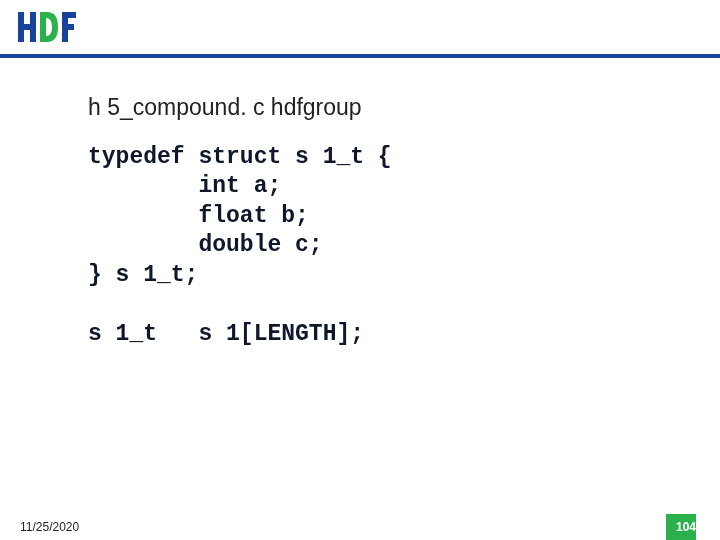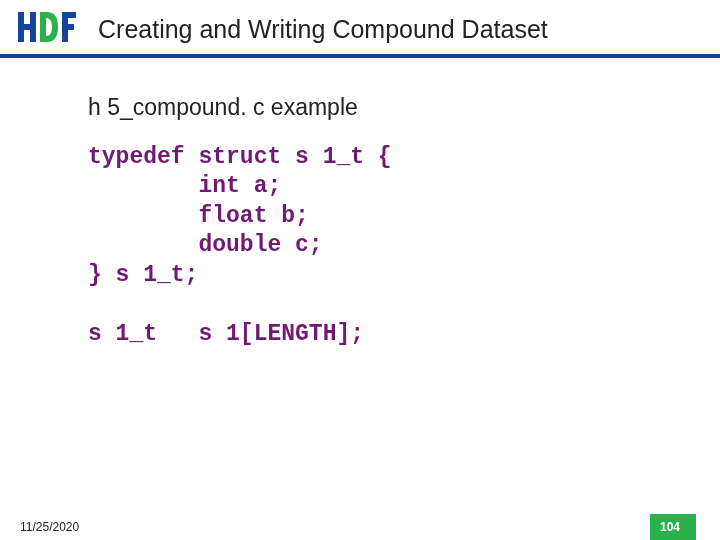--- a/index.html
+++ b/index.html
@@ -4,24 +4,24 @@
 <style>
   * { margin: 0; padding: 0; box-sizing: border-box; }
   html, body { width: 720px; height: 540px; font-family: Arial, Helvetica, sans-serif; background: #fff; overflow: hidden; }
   .slide { position: relative; width: 720px; height: 540px; }
   .header { display: flex; align-items: center; padding: 10px 18px 6px 18px; }
   .logo { margin-right: 22px; flex-shrink: 0; }
   .title { font-size: 25px; font-weight: 400; color: #222; }
   .rule { height: 4px; background: #17439b; margin: 0 0 0 0; }
   .body { padding: 36px 60px 0 88px; }
   .subtitle { font-size: 23px; color: #222; margin-bottom: 22px; }
-  .code { font-family: "Courier New", Courier, monospace; font-size: 23px; font-weight: bold; color: #701a75; line-height: 1.28; white-space: pre; }
+  .code { font-family: "Courier New", Courier, monospace; font-size: 23px; font-weight: bold; color: #0f172a; line-height: 1.28; white-space: pre; }
   .footer { position: absolute; left: 0; bottom: 0; width: 696px; height: 26px; display: flex; align-items: center; }
   .footer-date { font-size: 12px; color: #222; padding-left: 20px; flex: 1; }
-  .footer-page { font-size: 12px; font-weight: bold; color: #fff; background: #2bb14c; height: 26px; display: flex; align-items: center; padding: 0 16px 0 10px; }
+  .footer-page { font-size: 12px; font-weight: bold; color: #fff; background: #2bb14c; height: 26px; display: flex; align-items: center; padding: 0 0 0 10px; }
   .footer-brand { background: #000; color: #fff; height: 26px; display: flex; align-items: center; padding: 0 14px; font-size: 12px; }
   .footer-brand .www { color: #fff; }
   .footer-brand .hdf { color: #2bb14c; font-weight: bold; }
   .footer-brand .org { color: #fff; }
 </style>
 </head>
 <body>
 
 <div class="slide">
 
@@ -30,27 +30,26 @@
       <svg width="58" height="34" viewBox="0 0 58 34">
         <rect x="0" y="2" width="6" height="30" fill="#17439b"></rect>
         <rect x="12" y="2" width="6" height="30" fill="#17439b"></rect>
         <rect x="0" y="14" width="18" height="6" fill="#17439b"></rect>
         <path d="M22 2 h7 q11 0 11 15 q0 15 -11 15 h-7 z M28 8 v18 q6 0 6 -9 q0 -9 -6 -9 z" fill="#2bb14c"></path>
         <rect x="44" y="2" width="14" height="6" fill="#17439b"></rect>
         <rect x="44" y="2" width="6" height="30" fill="#17439b"></rect>
         <rect x="44" y="14" width="12" height="6" fill="#17439b"></rect>
       </svg>
     </span>
-    <div class="title">Creating and Writing Compound Dataset</div>
   </div>
 
   <div class="rule"></div>
 
   <div class="body">
-    <div class="subtitle">h 5_compound. c example</div>
+    <div class="subtitle">h 5_compound. c hdfgroup</div>
     <div class="code">typedef struct s 1_t {
         int a;
         float b;
         double c;
 } s 1_t;
 
 s 1_t   s 1[LENGTH];</div>
   </div>
 
   <div class="footer">

